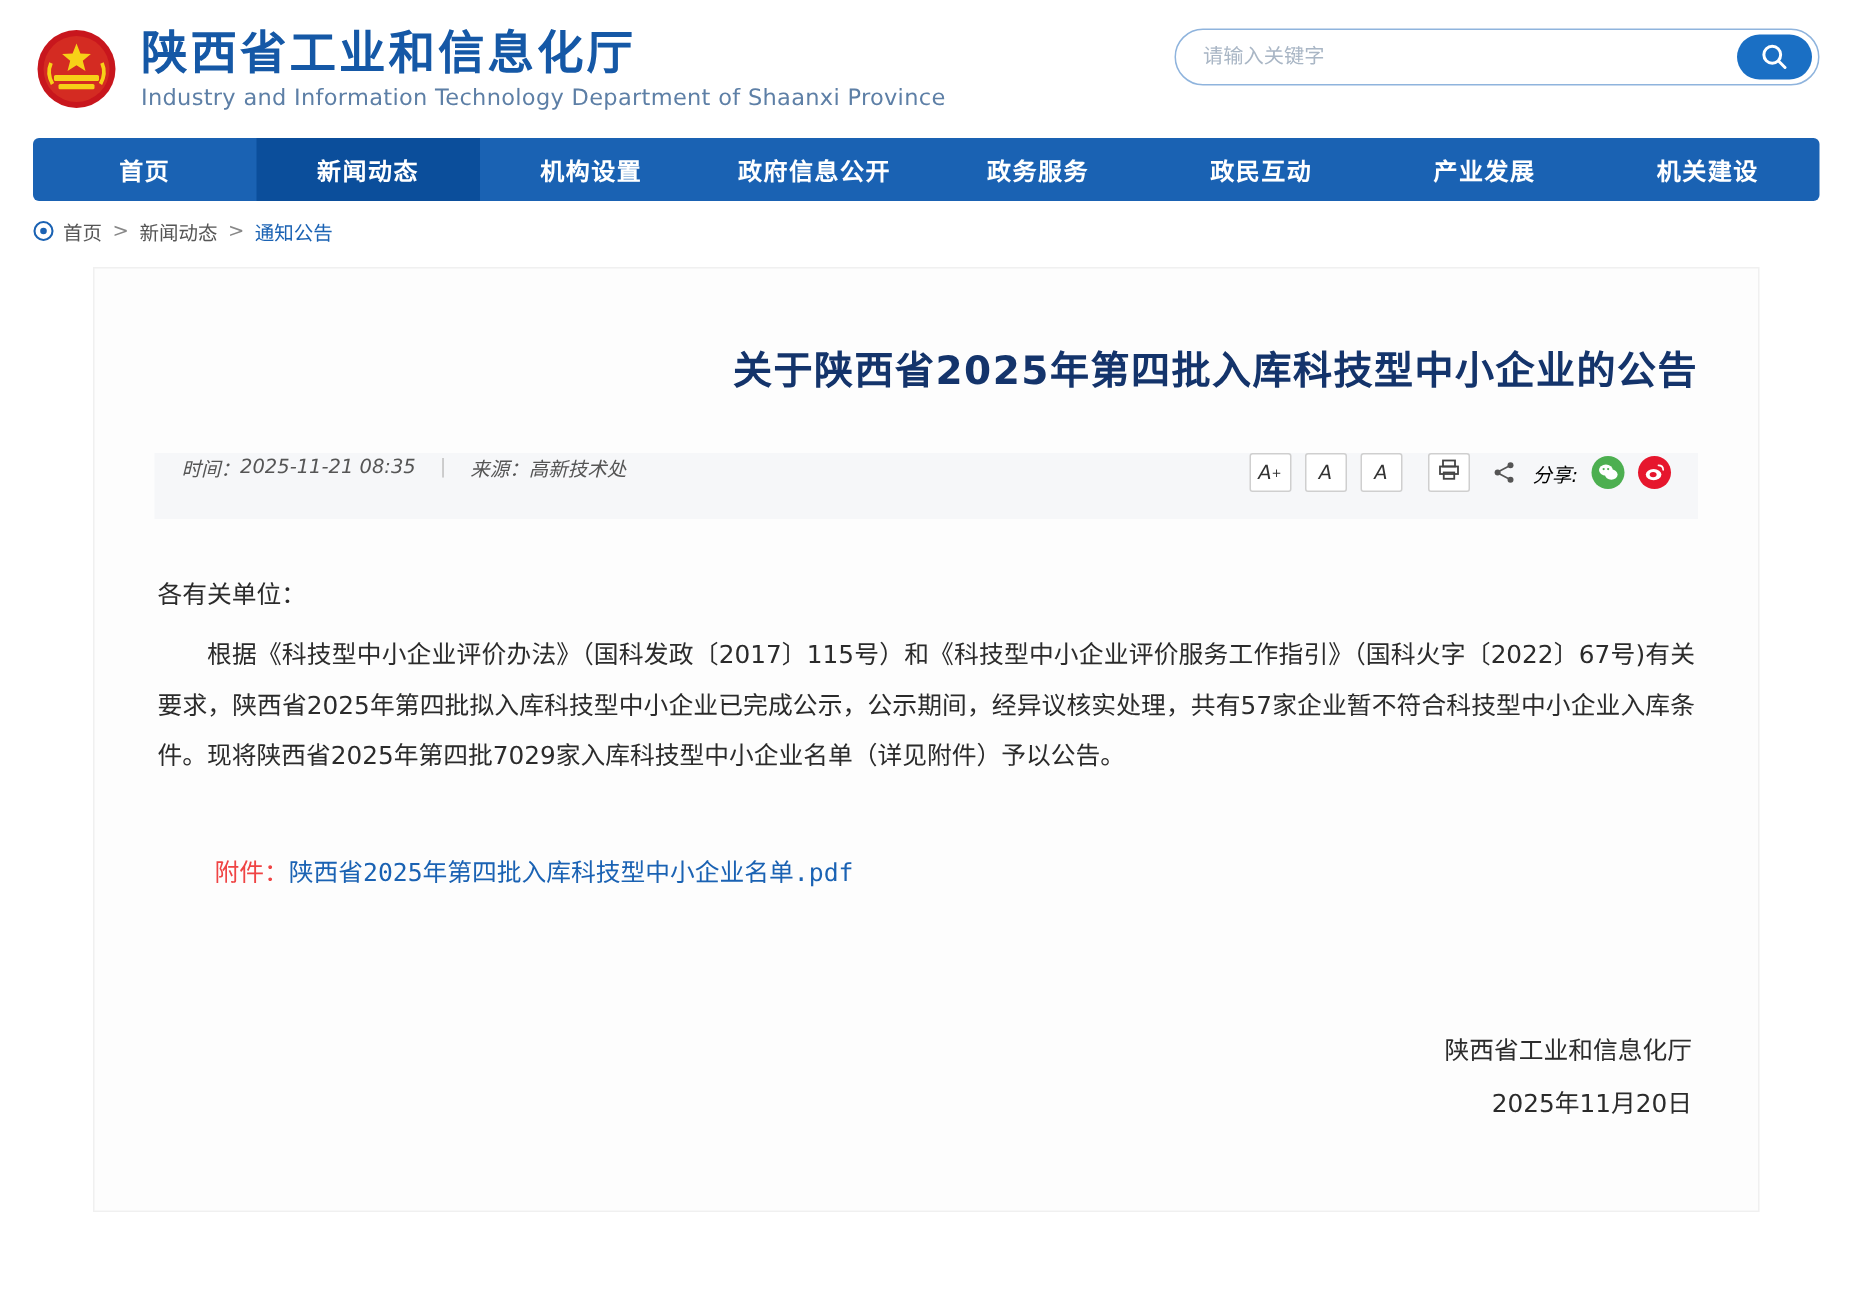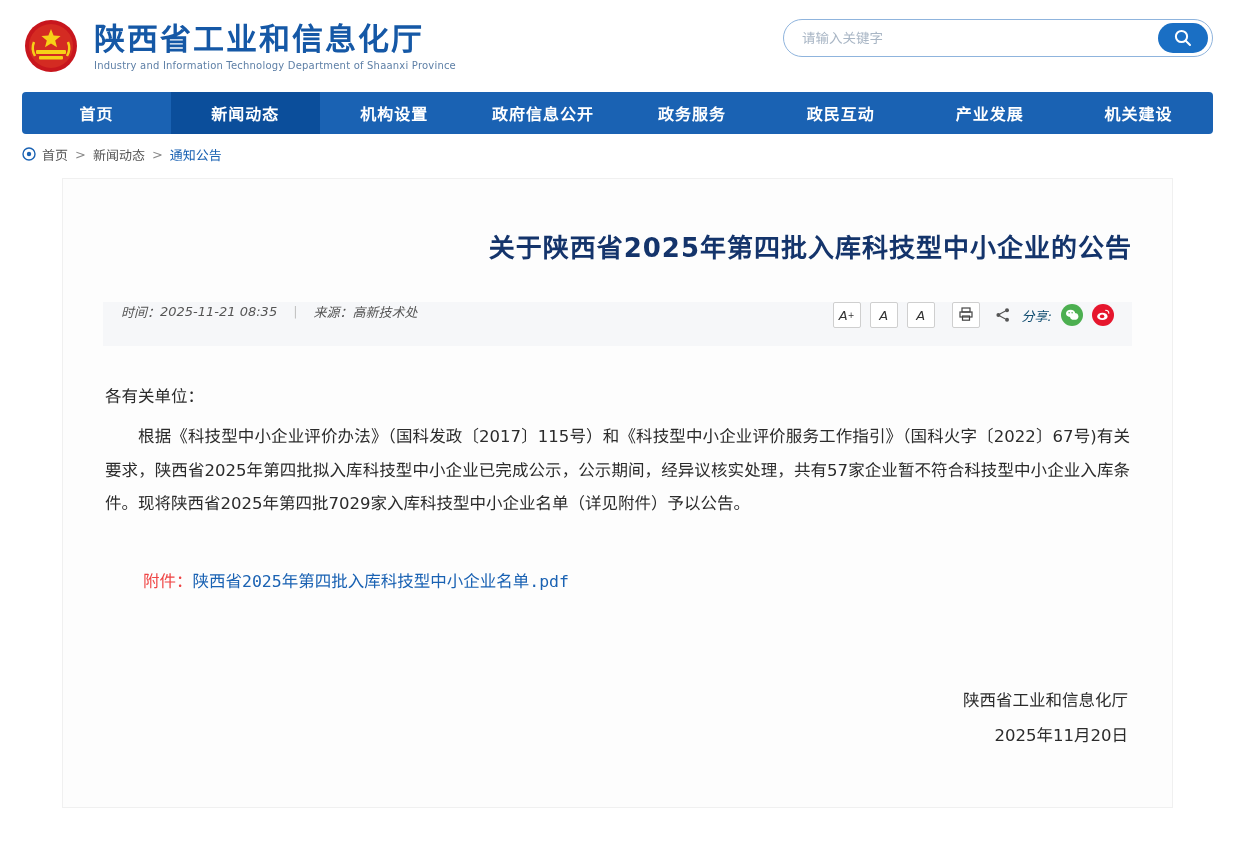--- a/index.html
+++ b/index.html
@@ -31,21 +31,21 @@
   .logo-text { display: flex; flex-direction: column; justify-content: center; }
   .logo-cn {
     font-size: 31px;
     font-weight: bold;
     color: #1558a6;
     letter-spacing: 2px;
     line-height: 1.18;
     font-family: "DejaVu Sans", "Liberation Sans", sans-serif;
   }
   .logo-en {
-    font-size: 10px;
+    font-size: 15px;
     color: #5d7fa6;
     letter-spacing: 0.2px;
     margin-top: 2px;
     font-family: "DejaVu Sans", "Liberation Sans", sans-serif;
   }
   .search-wrap {
     position: absolute;
     right: 22px; top: 19px;
     width: 430px; height: 38px;
     border: 1px solid #8fb4dd;
@@ -160,21 +160,21 @@
   .fsz-btn sup { font-size: 8px; }
   .print-btn {
     width: 28px; height: 26px;
     border: 1px solid #cfcfcf;
     background: #fff;
     border-radius: 2px;
     display: flex; align-items: center; justify-content: center;
     cursor: pointer;
     margin-left: 8px;
   }
-  .share-label { font-size: 13px; color: #0c4a6e; margin-left: 2px; }
+  .share-label { font-size: 13px; color: #000000; margin-left: 2px; }
   .share-icon-node { display:flex; align-items:center; margin-left: 6px; }
   .sns {
     width: 22px; height: 22px;
     border-radius: 50%;
     display: flex; align-items: center; justify-content: center;
     cursor: pointer;
     color: #fff; font-size: 11px;
   }
   .sns.wechat { background: #4caf50; }
   .sns.weibo { background: #e6162d; }

